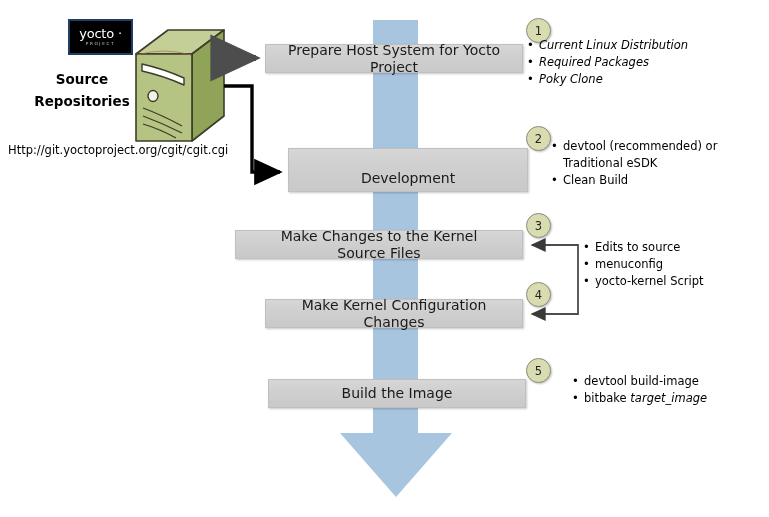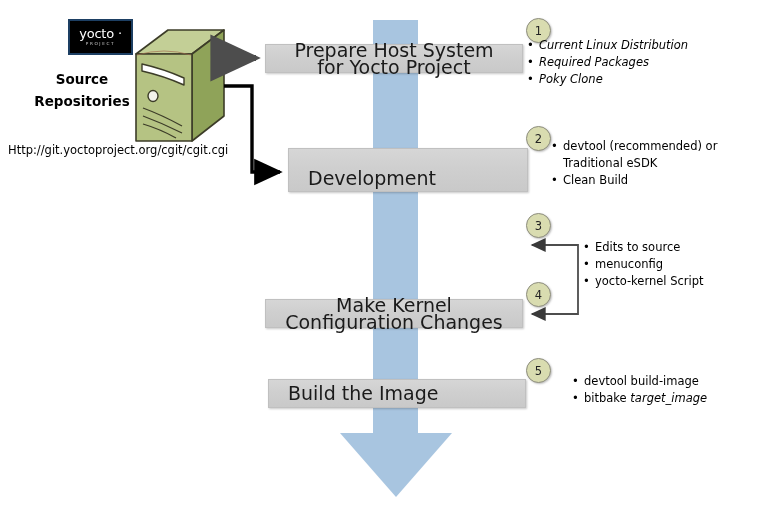--- a/index.html
+++ b/index.html
@@ -38,24 +38,25 @@
     border-top: 64px solid #a8c5e0;
   }
 
   
   .proc-box {
     position: absolute;
     box-sizing: border-box;
     background: linear-gradient(to bottom, #d6d6d6 0%, #cfcfcf 45%, #c9c9c9 100%);
     border: 1px solid #c0c0c0;
     color: #1a1a1a;
-    font-size: 19px;
+    font-size: 14px;
     line-height: 17px;
     display: flex;
     align-items: center;
+    justify-content: center;
     text-align: center;
     padding: 0 19px;
     box-shadow: 1px 1px 2px rgba(0,0,0,0.22);
   }
 
   #box-host-yocto  { left: 265px; top: 44px;  width: 258px; height: 29px; }
   #box-host-kernel { left: 288px; top: 148px; width: 240px; height: 44px; }
   #box-make-changes{ left: 235px; top: 230px; width: 288px; height: 29px; }
   #box-kernel-cfg  { left: 265px; top: 299px; width: 258px; height: 29px; }
   #box-build-image { left: 268px; top: 379px; width: 258px; height: 29px; }
@@ -248,20 +249,23 @@
     <span>Prepare Host System for Yocto Project</span>
   </div>
 
   <div class="proc-box" id="box-host-kernel">
     <span>
       <br>
       <span>Development</span>
     </span>
   </div>
 
+  <div class="proc-box" id="box-make-changes">
+    <span>Make Changes to the Kernel Source Files</span>
+  </div>
 
   <div class="proc-box" id="box-kernel-cfg">
     <span>Make Kernel Configuration Changes</span>
   </div>
 
   <div class="proc-box" id="box-build-image">
     <span>Build the Image</span>
   </div>
 
   <div class="step-circle" id="circle-1">

